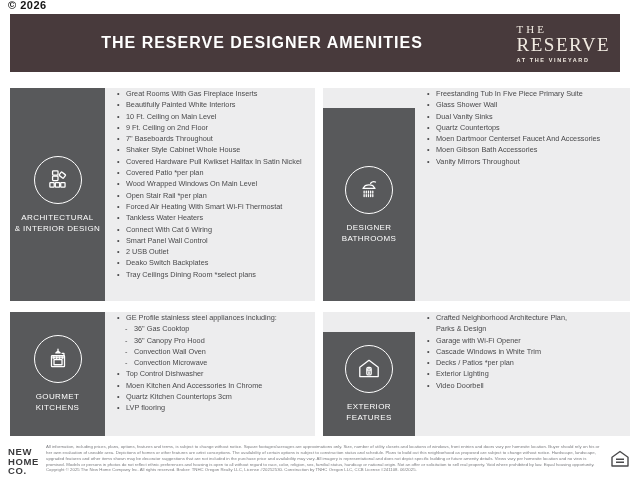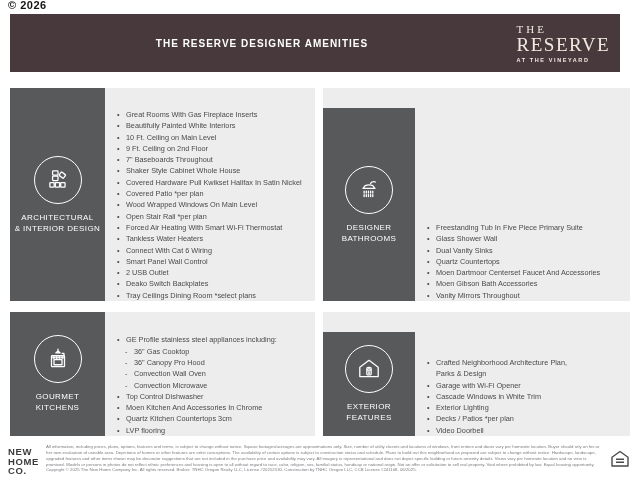--- a/index.html
+++ b/index.html
@@ -12,21 +12,21 @@
     font-size:11px; font-weight:bold; color:#141414; letter-spacing:0.5px;
   }
   
   .header {
     position:absolute; left:10px; top:14px; width:610px; height:58px;
     background:#483a3c;
   }
   .header-title {
     position:absolute; left:0; right:118px; top:50%; transform:translateY(-50%);
     text-align:center; color:#ffffff; font-weight:bold;
-    font-size:10px; letter-spacing:1px;margin-left:12px;
+    font-size:16px; letter-spacing:1px;margin-left:12px;
   }
   .brand {
     position:absolute; right:10px; top:50%; transform:translateY(-50%);
     text-align:left; color:#f2ebe2;
   }
   .brand-the  { font-family:"Liberation Serif", serif; font-size:11px; letter-spacing:3px; line-height:12px; }
   .brand-reserve { font-family:"Liberation Serif", serif; font-size:19px; letter-spacing:1.5px; line-height:19px; }
   .brand-tag  { font-size:5.5px; font-weight:bold; letter-spacing:1.6px; margin-top:3px; }
   
   .grid {
@@ -42,21 +42,21 @@
   .panel-right .label-box { width:92px;margin-top:20px; }
   .icon-circle {
     width:46px; height:46px; border:1.5px solid #ffffff; border-radius:50%;
     display:flex; align-items:center; justify-content:center;
   }
   .icon-circle svg { stroke:#ffffff; fill:none; stroke-width:1.2; stroke-linecap:round; stroke-linejoin:round; }
   .box-label {
     margin-top:8px; padding:0 2px; color:#ffffff; font-size:8px; font-weight:normal;
     letter-spacing:0.4px; line-height:11px; text-align:center; white-space:pre-line;
   }
-  .content { flex:1; display:flex; flex-direction:column; justify-content:flex-end; padding:12px 2px 0 12px; }
+  .content { flex:1; display:flex; flex-direction:column; justify-content:flex-start; padding:0 2px 0 12px; }
   .content ul { list-style:none; margin:0; padding:0; }
   .amenity {
     position:relative; padding-left:9px;
     font-size:7.3px; line-height:11.3px; color:#4a4a4c; white-space:pre-line;
   }
   .amenity::before { content:"\2022"; position:absolute; left:0; top:0; }
   .amenity.sub { padding-left:17px; }
   .amenity.sub::before { content:"-"; left:8px; }
   
   .footer {
@@ -201,22 +201,22 @@
         </svg>
       </div>
       <div class="box-label">EXTERIOR FEATURES</div>
     </div>
     <div class="content">
       <ul>
           <li class="amenity">Crafted Neighborhood Architecture Plan,
 Parks &amp; Design</li>
           <li class="amenity">Garage with Wi-Fi Opener</li>
           <li class="amenity">Cascade Windows in White Trim</li>
+          <li class="amenity">Decks / Patios *per plan</li>
           <li class="amenity">Exterior Lighting</li>
-          <li class="amenity">Decks / Patios *per plan</li>
           <li class="amenity">Video Doorbell</li>
         </ul>
     </div>
   </section>
 
 </main>
 
 <footer class="footer">
   <div class="company-logo">NEW
 HOME

